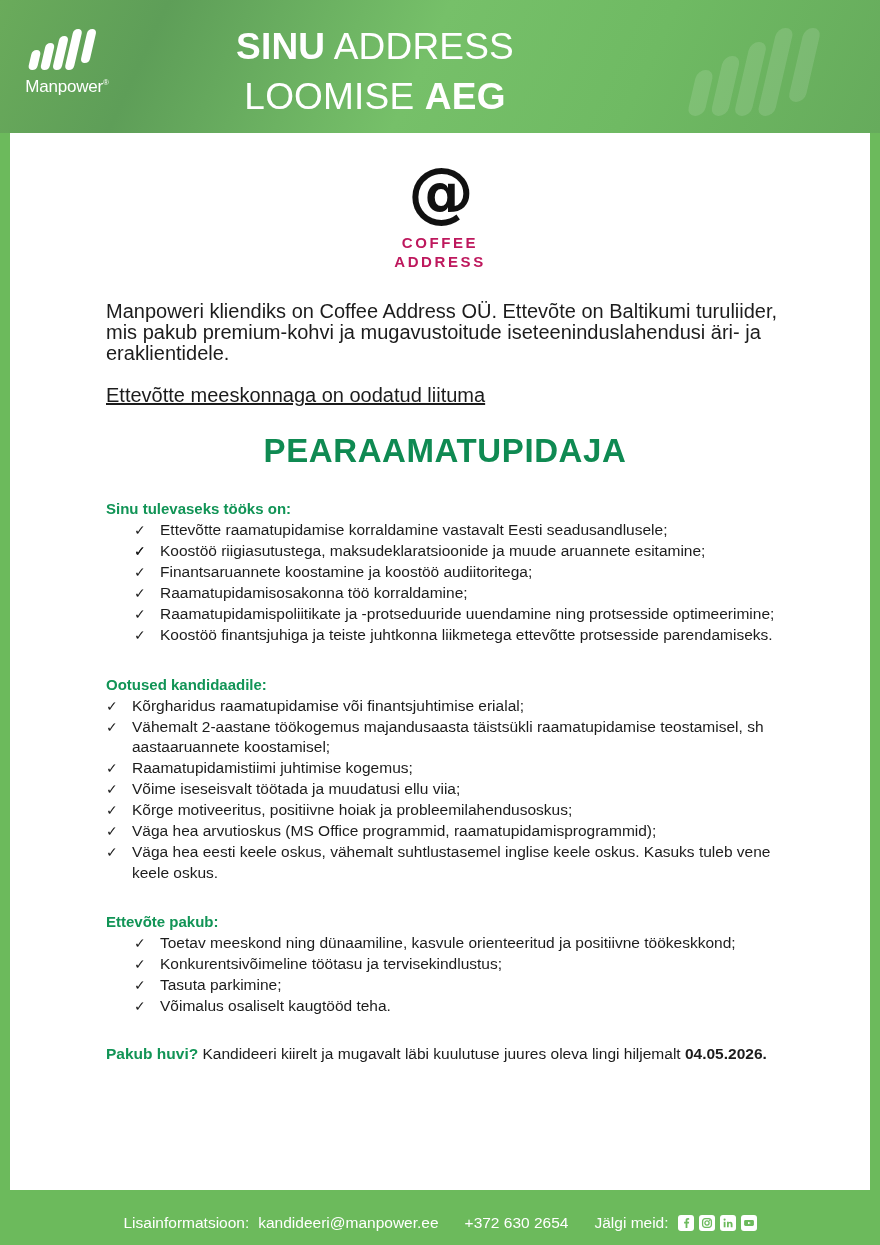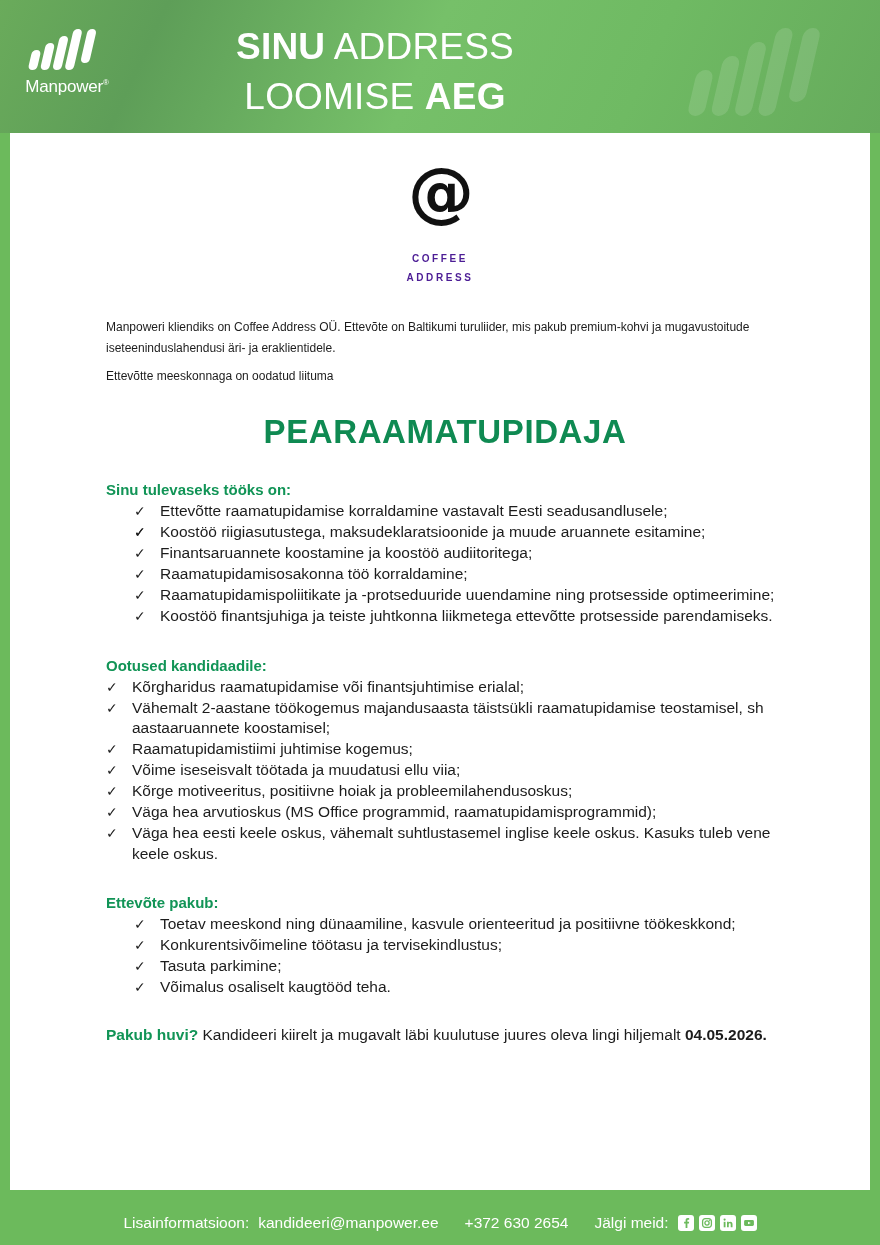--- a/index.html
+++ b/index.html
@@ -114,40 +114,40 @@
   }
   .at-mark {
     font-family: "DejaVu Sans", sans-serif;
     font-size: 66px;
     font-weight: bold;
     line-height: 68px;
     color: #111111;
     letter-spacing: -2px;
   }
   .client-name {
-    margin-top: 22px;
-    font-size: 10px;
+    margin-top: 6px;
+    font-size: 15px;
     font-weight: bold;
     letter-spacing: 2.6px;
     line-height: 19px;
-    color: #4c1d95;
+    color: #be185d;
   }
 
   
   .content {
     padding: 0 86px 0 96px;
     margin-top: 30px;
     color: #1c1c1c;
   }
 
   .intro {
-    font-size: 12px;
+    font-size: 20px;
     line-height: 21px;
   }
-  .intro-2 { margin-top: 7px; }
+  .intro-2 { margin-top: 21px; text-decoration: underline; }
 
   .job-title {
     margin-top: 26px;
     text-align: center;
     color: #0f8a52;
     font-size: 33px;
     font-weight: bold;
     letter-spacing: 0.6px;
   }
 

